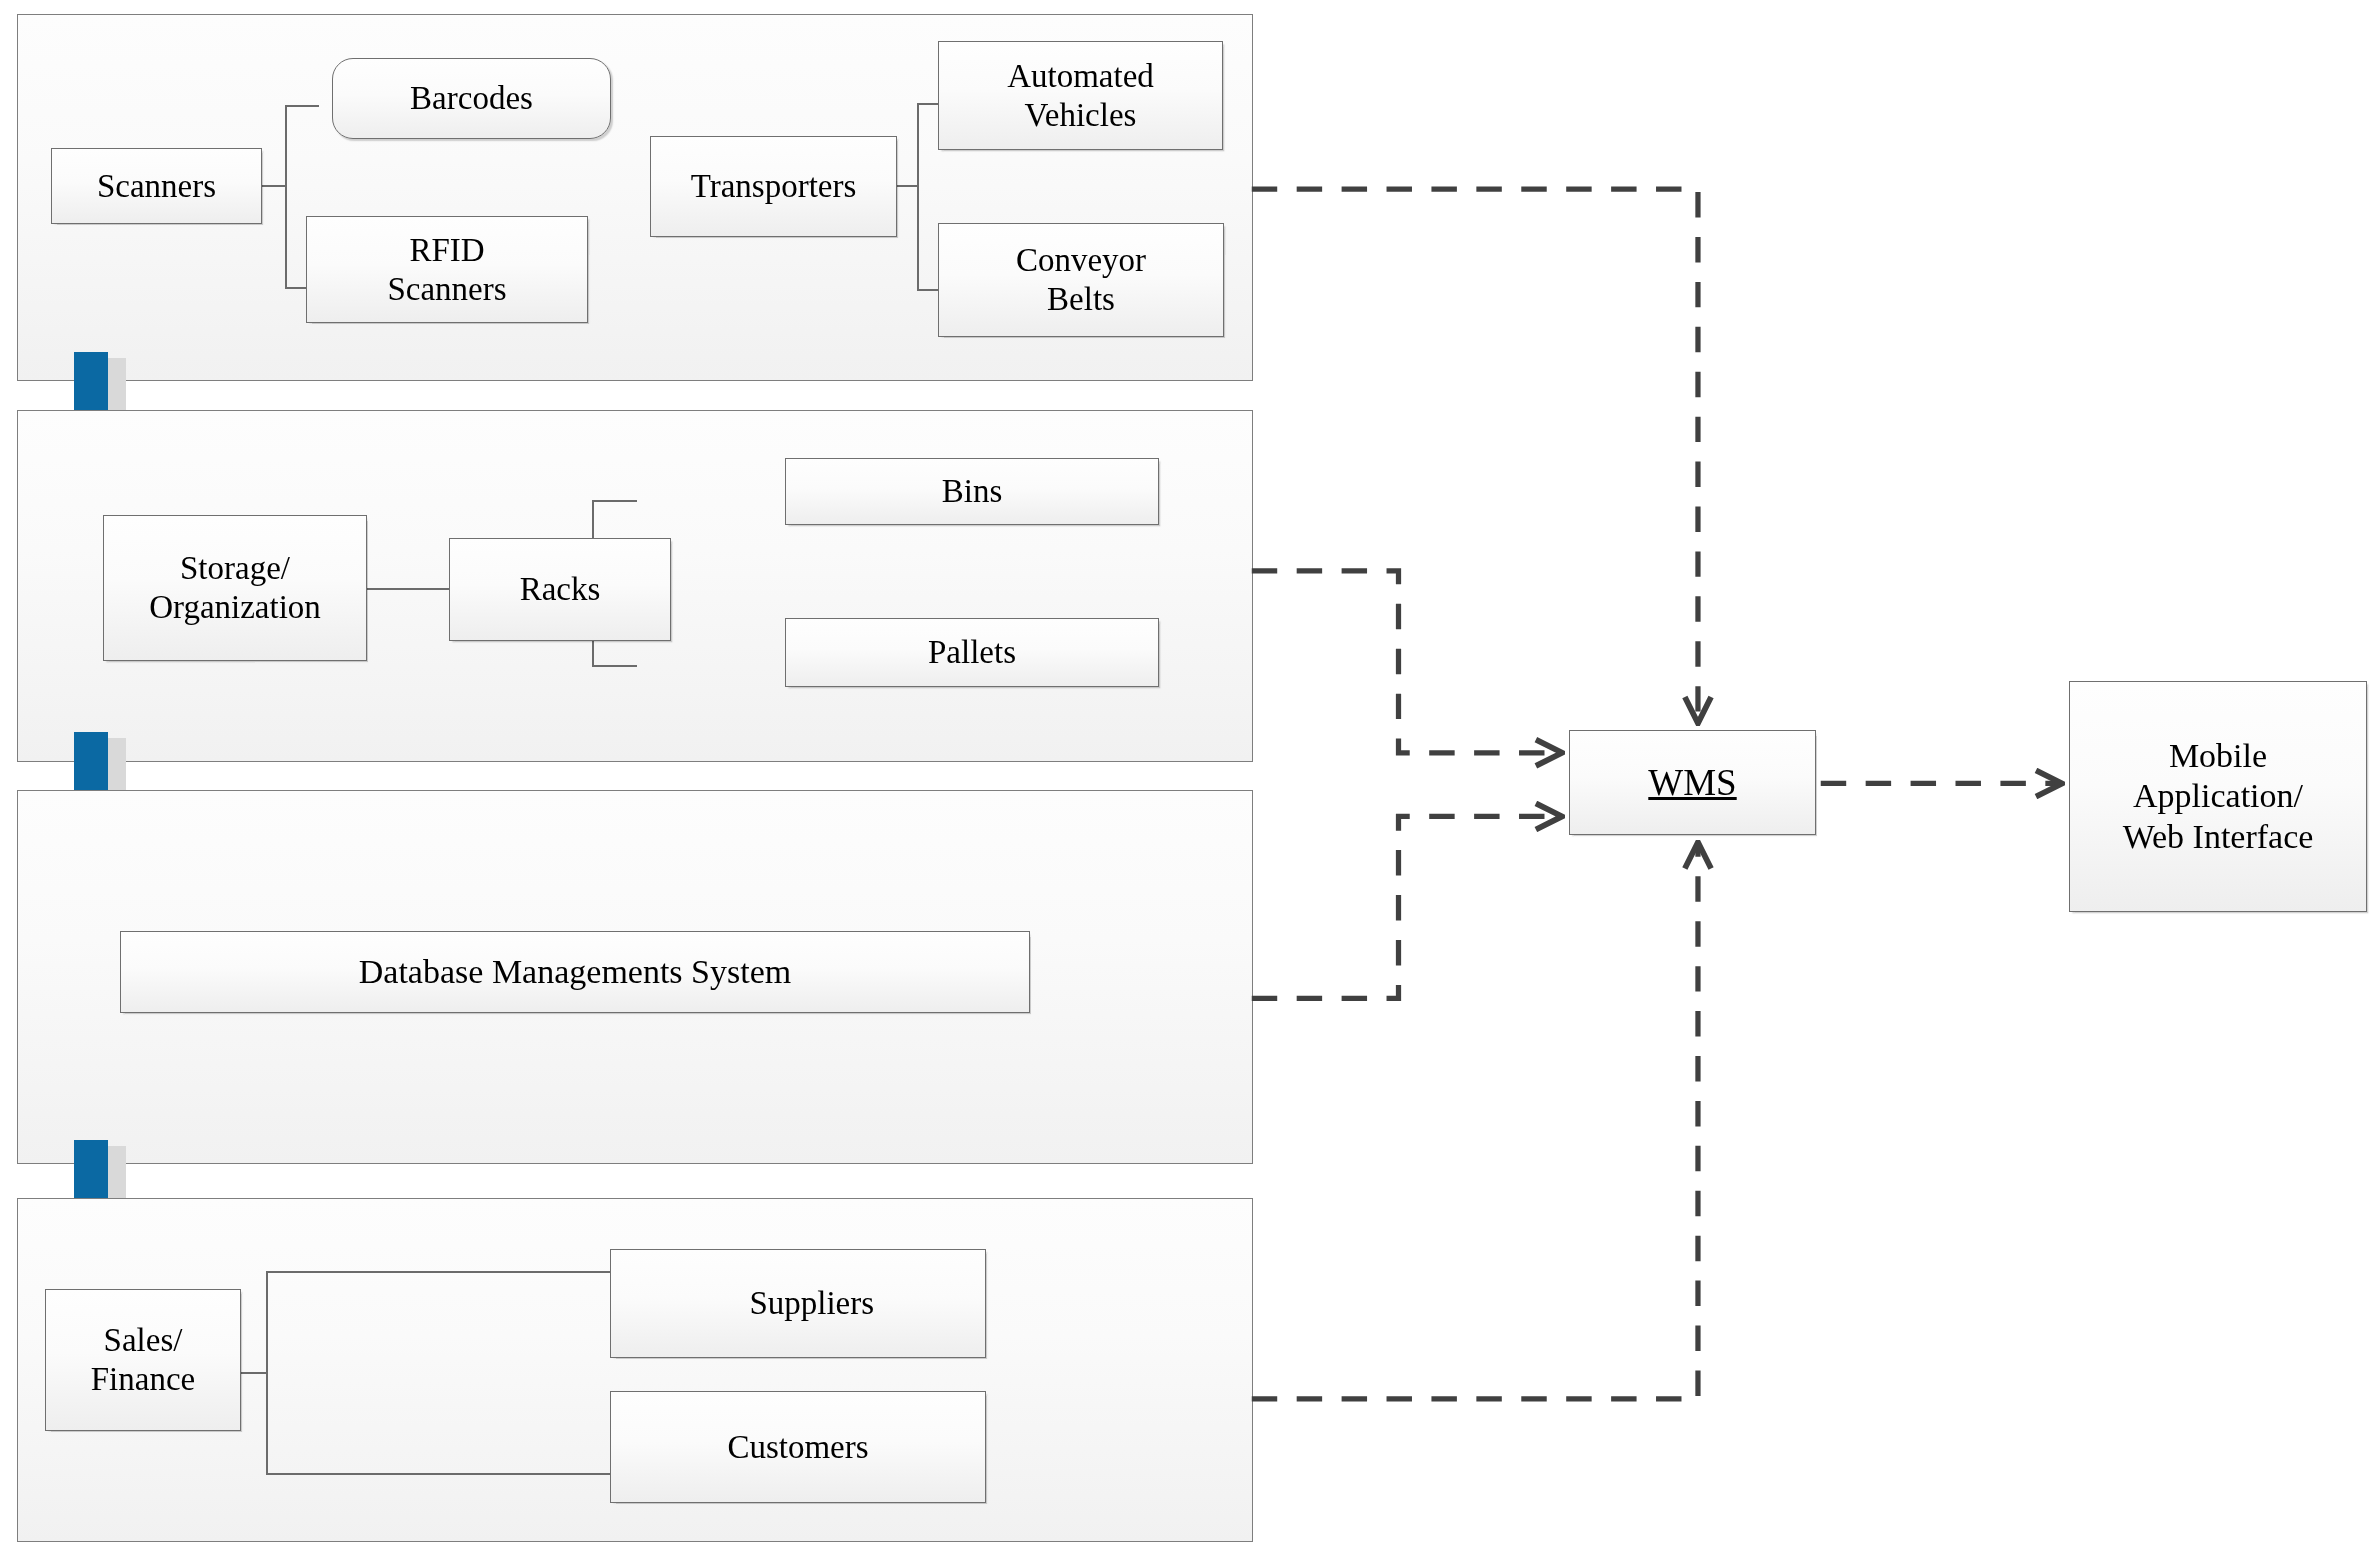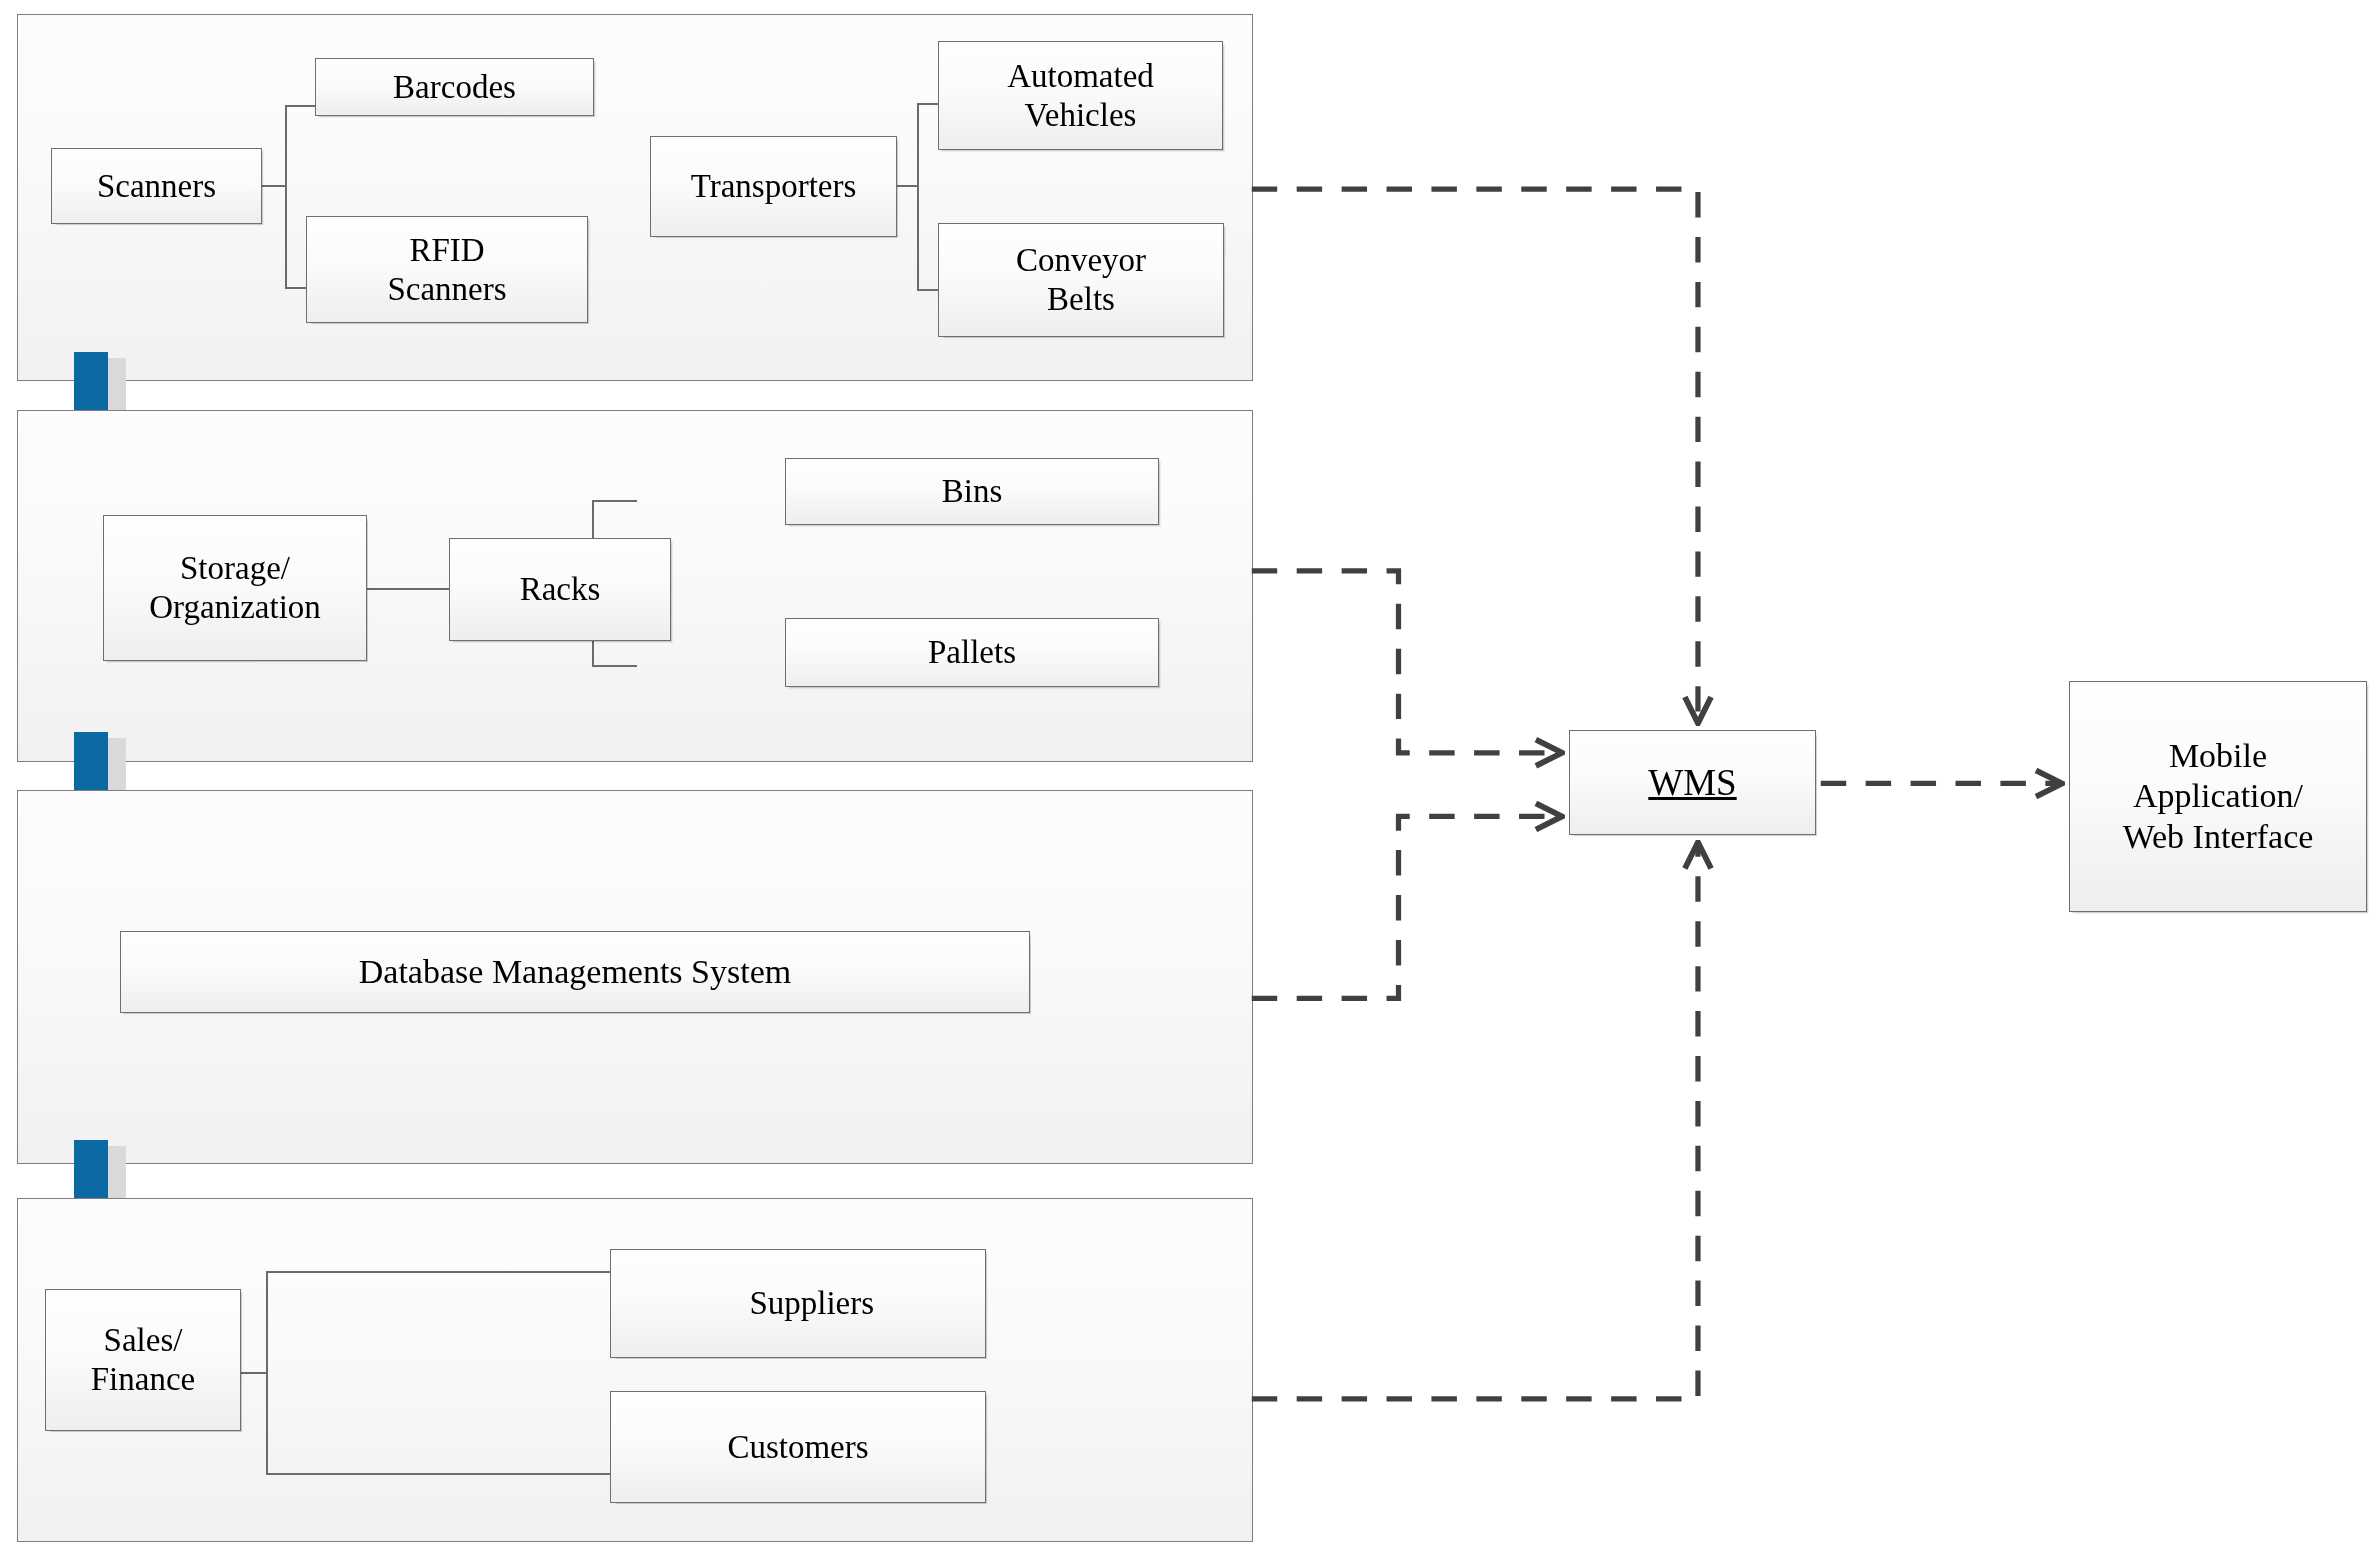--- a/index.html
+++ b/index.html
@@ -60,21 +60,21 @@
   <div class="ln lnh" style="left:285px;top:105px;width:34px;height:1.5px;"></div>
   <div class="ln lnh" style="left:285px;top:287px;width:34px;height:1.5px;"></div>
 
   <div class="ln lnh" style="left:894px;top:185px;width:24px;height:1.5px;"></div>
   <div class="ln lnv" style="left:917px;top:103px;width:1.5px;height:187px;"></div>
   <div class="ln lnh" style="left:917px;top:103px;width:22.5px;height:1.5px;"></div>
   <div class="ln lnh" style="left:917px;top:289px;width:22.5px;height:1.5px;"></div>
 
   <div class="node" style="left:51px;top:148px;width:211px;height:76px;">Scanners</div>
 
-  <div class="node" style="left:315px;top:58px;width:279px;height:58px;">Barcodes</div>
+  <div class="node" style="left:332px;top:58px;width:279px;height:81px;border-radius:21px;">Barcodes</div>
 
   <div class="node" style="left:306px;top:216px;width:282px;height:107px;white-space:pre-line;">RFID
 Scanners</div>
 
   <div class="node" style="left:650px;top:136px;width:247px;height:101px;">Transporters</div>
 
   <div class="node" style="left:938px;top:223px;width:286px;height:114px;white-space:pre-line;">Conveyor
 Belts</div>
 
   <div class="node" style="left:938px;top:41px;width:285px;height:109px;white-space:pre-line;">Automated

